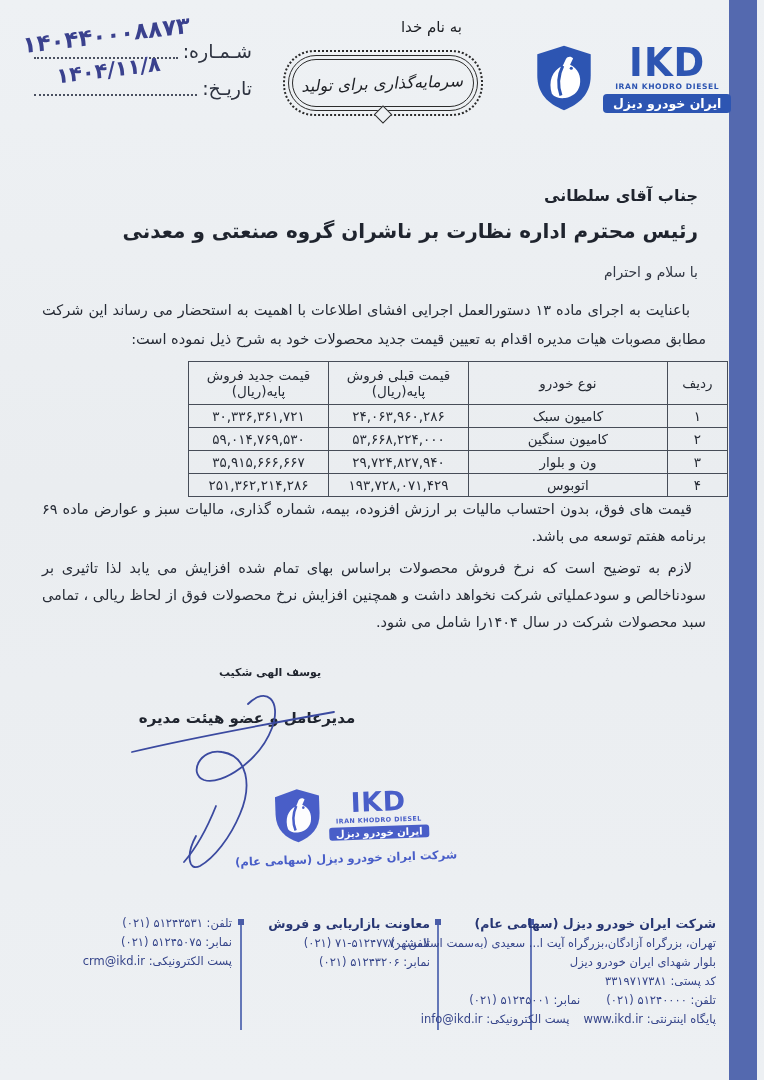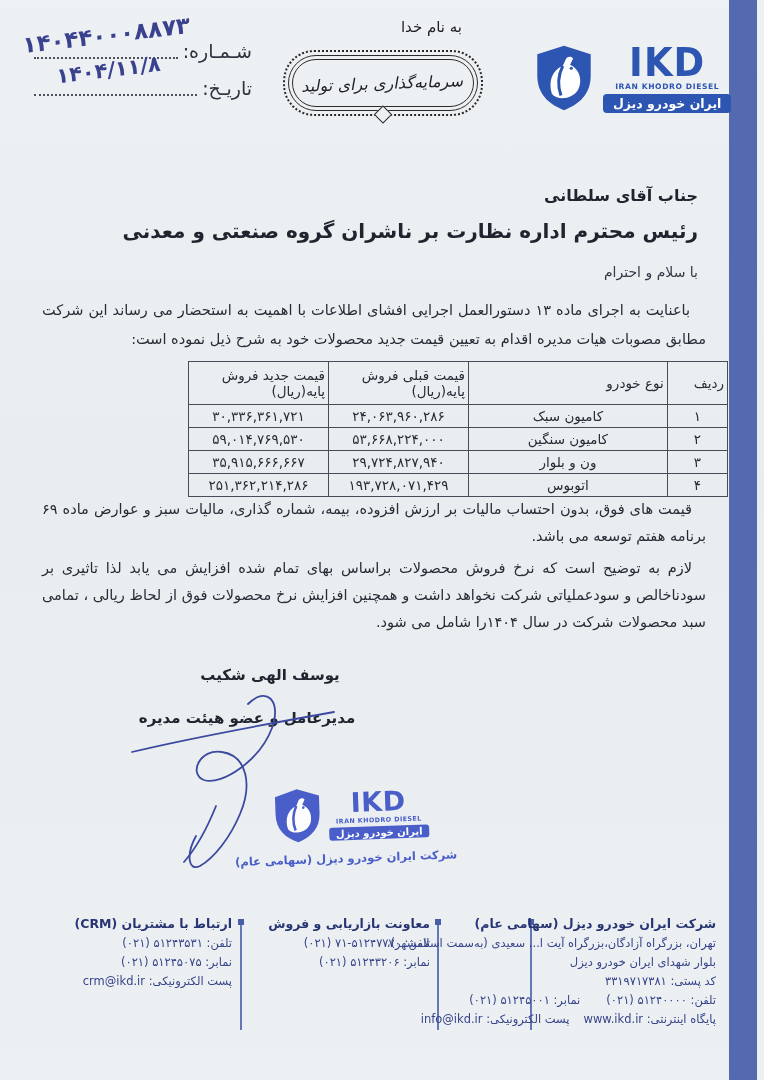--- a/index.html
+++ b/index.html
@@ -35,25 +35,25 @@
   .recipient-line1{font-size:16px;font-weight:bold;color:#1f242e;}
   .recipient-line2{font-size:20px;font-weight:bold;color:#1f242e;margin-top:14px;}
   .salutation{font-size:14px;color:#343a46;margin-top:21px;}
   .para{position:absolute;right:58px;left:42px;text-align:justify;font-size:14.5px;color:#262b35;}
   .para1{top:296px;line-height:29px;text-indent:16px;}
   .para2{top:496px;line-height:27px;text-indent:14px;}
   .para3{top:555px;line-height:27px;text-indent:14px;}
   
   .price-table{position:absolute;top:361px;right:36px;width:540px;border-collapse:collapse;direction:rtl;}
   .price-table th,.price-table td{border:1.3px solid #474d58;font-size:13.5px;color:#262b35;text-align:center;font-weight:normal;}
-  .price-table th{padding:5px 3px;text-align:right;}
+  .price-table th{padding:5px 3px;}
   .price-table td{padding:3px 3px;}
   .col-row{width:56px;}.col-type{width:210px;}.col-old{width:137px;}.col-new{width:137px;}
   
-  .signer-name{position:absolute;left:195px;top:666px;width:150px;text-align:center;font-size:15px;font-weight:bold;color:#20252f;}
+  .signer-name{position:absolute;left:195px;top:666px;width:150px;text-align:center;font-size:11px;font-weight:bold;color:#20252f;}
   .signer-title{position:absolute;left:138px;top:709px;width:218px;text-align:center;font-size:15px;font-weight:bold;color:#20252f;}
   .sig-svg{position:absolute;left:128px;top:686px;}
   
   .stamp{position:absolute;left:246px;top:786px;width:210px;transform:rotate(-2deg);opacity:.93;}
   .stamp-row{display:flex;flex-direction:row;gap:6px;align-items:center;justify-content:center;direction:ltr;}
   .stamp-text{display:flex;flex-direction:column;align-items:center;}
   .stamp-acronym{font-size:27px;line-height:.85;font-weight:900;color:#3d54c5;letter-spacing:.5px;}
   .stamp-en{font-size:6.4px;font-weight:bold;color:#3d54c5;letter-spacing:.4px;margin-top:2px;white-space:nowrap;}
   .stamp-fa{margin-top:2px;background:#3d54c5;color:#fff;font-size:10px;font-weight:bold;border-radius:3px;padding:1px 7px;white-space:nowrap;}
   .stamp-caption{margin-top:5px;text-align:center;font-size:11.5px;font-weight:bold;color:#3d54c5;white-space:nowrap;}
@@ -213,19 +213,18 @@
       </div>
     </div>
 
     <div class="fcol fcol-sales">
       <div class="ftitle">معاونت بازاریابی و فروش</div>
       <div class="fline">تلفن: ۵۱۲۴۷۷۷۰-۷۱ (۰۲۱)</div>
       <div class="fline">نمابر: ۵۱۲۴۳۲۰۶ (۰۲۱)</div>
     </div>
 
     <div class="fcol fcol-crm">
-      <div class="ftitle">ارتباط با مشتریان (CRM)</div>
       <div class="fline">تلفن: ۵۱۲۴۳۵۳۱ (۰۲۱)</div>
       <div class="fline">نمابر: ۵۱۲۴۵۰۷۵ (۰۲۱)</div>
       <div class="fline">پست الکترونیکی: crm@ikd.ir</div>
     </div>
   </div>
 </div>
 
 </body></html>

